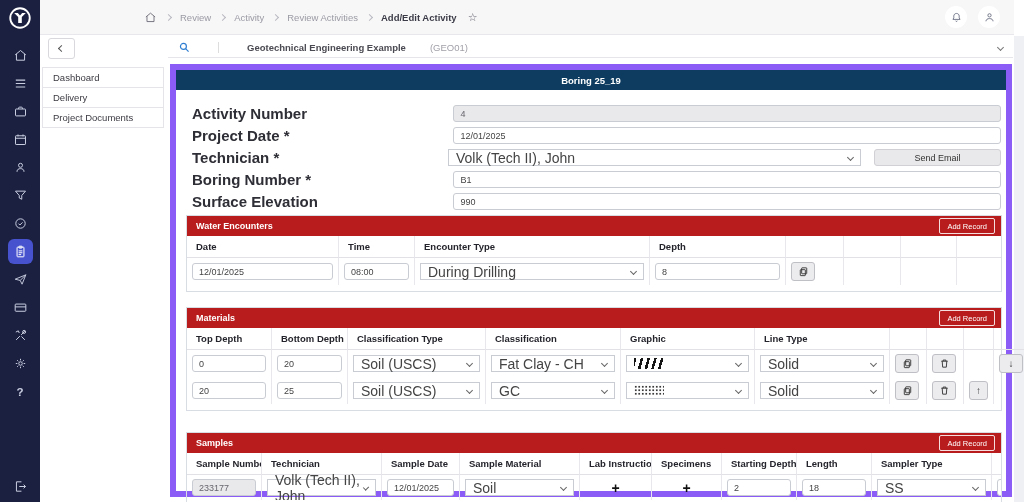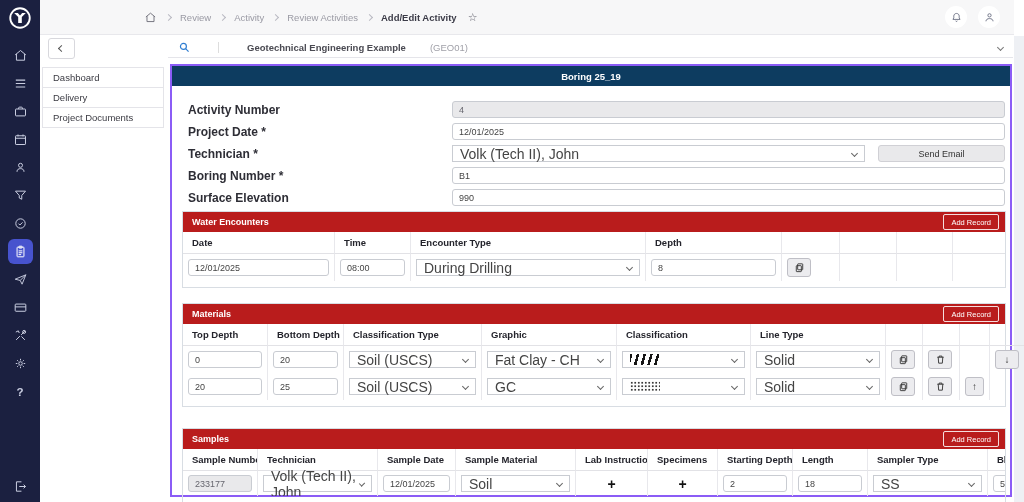--- a/index.html
+++ b/index.html
@@ -34,27 +34,27 @@
   .menu-item{height:20px;display:flex;align-items:center;padding-left:10px;font-size:9.5px;color:#3a3a42;background:#fff;border-bottom:1px solid #e4e4e9;}
 
   
   .searchbar{position:absolute;left:168px;top:38px;width:845px;height:20px;background:#fff;border-bottom:1px solid #e5e5ea;display:flex;align-items:center;padding:0 10px;gap:20px;}
   .search-divider{width:1px;height:11px;background:#ddd;margin:0 8px 0 7px;}
   .search-text{font-size:9.5px;font-weight:bold;color:#4a4a52;}
   .search-code{font-size:9.5px;color:#a0a0a8;margin-left:4px;}
   .search-chev{margin-left:auto;color:#777;}
 
   
-  .panel{position:absolute;left:170px;top:64px;width:842px;height:433px;border:2px solid #8b5cf6;background:#fff;}
+  .panel{position:absolute;left:170px;top:64px;width:842px;height:433px;border:6px solid #8b5cf6;background:#fff;}
   .panel-title{height:20px;background:#0d3c60;color:#fff;font-size:9.5px;font-weight:bold;display:flex;align-items:center;justify-content:center;}
 
   
   .form{padding:15px 5px 0 16px;}
   .form-row{display:flex;align-items:center;margin-bottom:5px;}
-  .form-label{width:264px;font-size:12px;font-weight:bold;color:#2e2e36;}
+  .form-label{width:264px;font-size:15px;font-weight:bold;color:#2e2e36;}
   .form-field{width:553px;display:flex;gap:13px;}
   .inp{height:17px;border:1px solid #c9ccd2;border-radius:3px;font-size:9px;padding:0 6px;color:#444;width:100%;font-family:"Liberation Sans",sans-serif;background:#fff;}
   .inp:disabled,.inp.disabled{background:#e9e9eb;color:#66666e;}
   .sel{height:17px;border:1px solid #c9ccd2;border-radius:0;font-size:14px;padding:0 7px;color:#444;background:#fff;display:flex;align-items:center;}
   .sel .chev{margin-left:auto;color:#666;}
   .btn-gray{height:17px;background:#e9e9eb;border:1px solid #d0d0d5;border-radius:3px;font-size:9px;color:#333;display:flex;align-items:center;justify-content:center;}
 
   
   .sec{margin:0 4px 0 10px;border:1px solid #d8dde3;}
   .sec-head{height:20px;background:#b91c1c;display:flex;align-items:center;padding:0 6px 0 9px;}
@@ -312,22 +312,22 @@
 
   <div class="sec" style="margin-top:15px;">
     <div class="sec-head">
       <span class="sec-title">Materials</span>
       <button class="add-record">Add Record</button>
     </div>
     <div class="grid mat-grid">
       <div class="thc">Top Depth</div>
       <div class="thc">Bottom Depth</div>
       <div class="thc">Classification Type</div>
+      <div class="thc">Classification</div>
       <div class="thc">Graphic</div>
-      <div class="thc">Classification</div>
       <div class="thc">Line Type</div>
       <div class="thc"></div>
         <div class="thc"></div>
         <div class="thc"></div>
         <div class="thc" style="border-right:none;"></div>
 
       <div class="tdc">
           <input class="inp" value="0" style="">
         </div>
       <div class="tdc">

